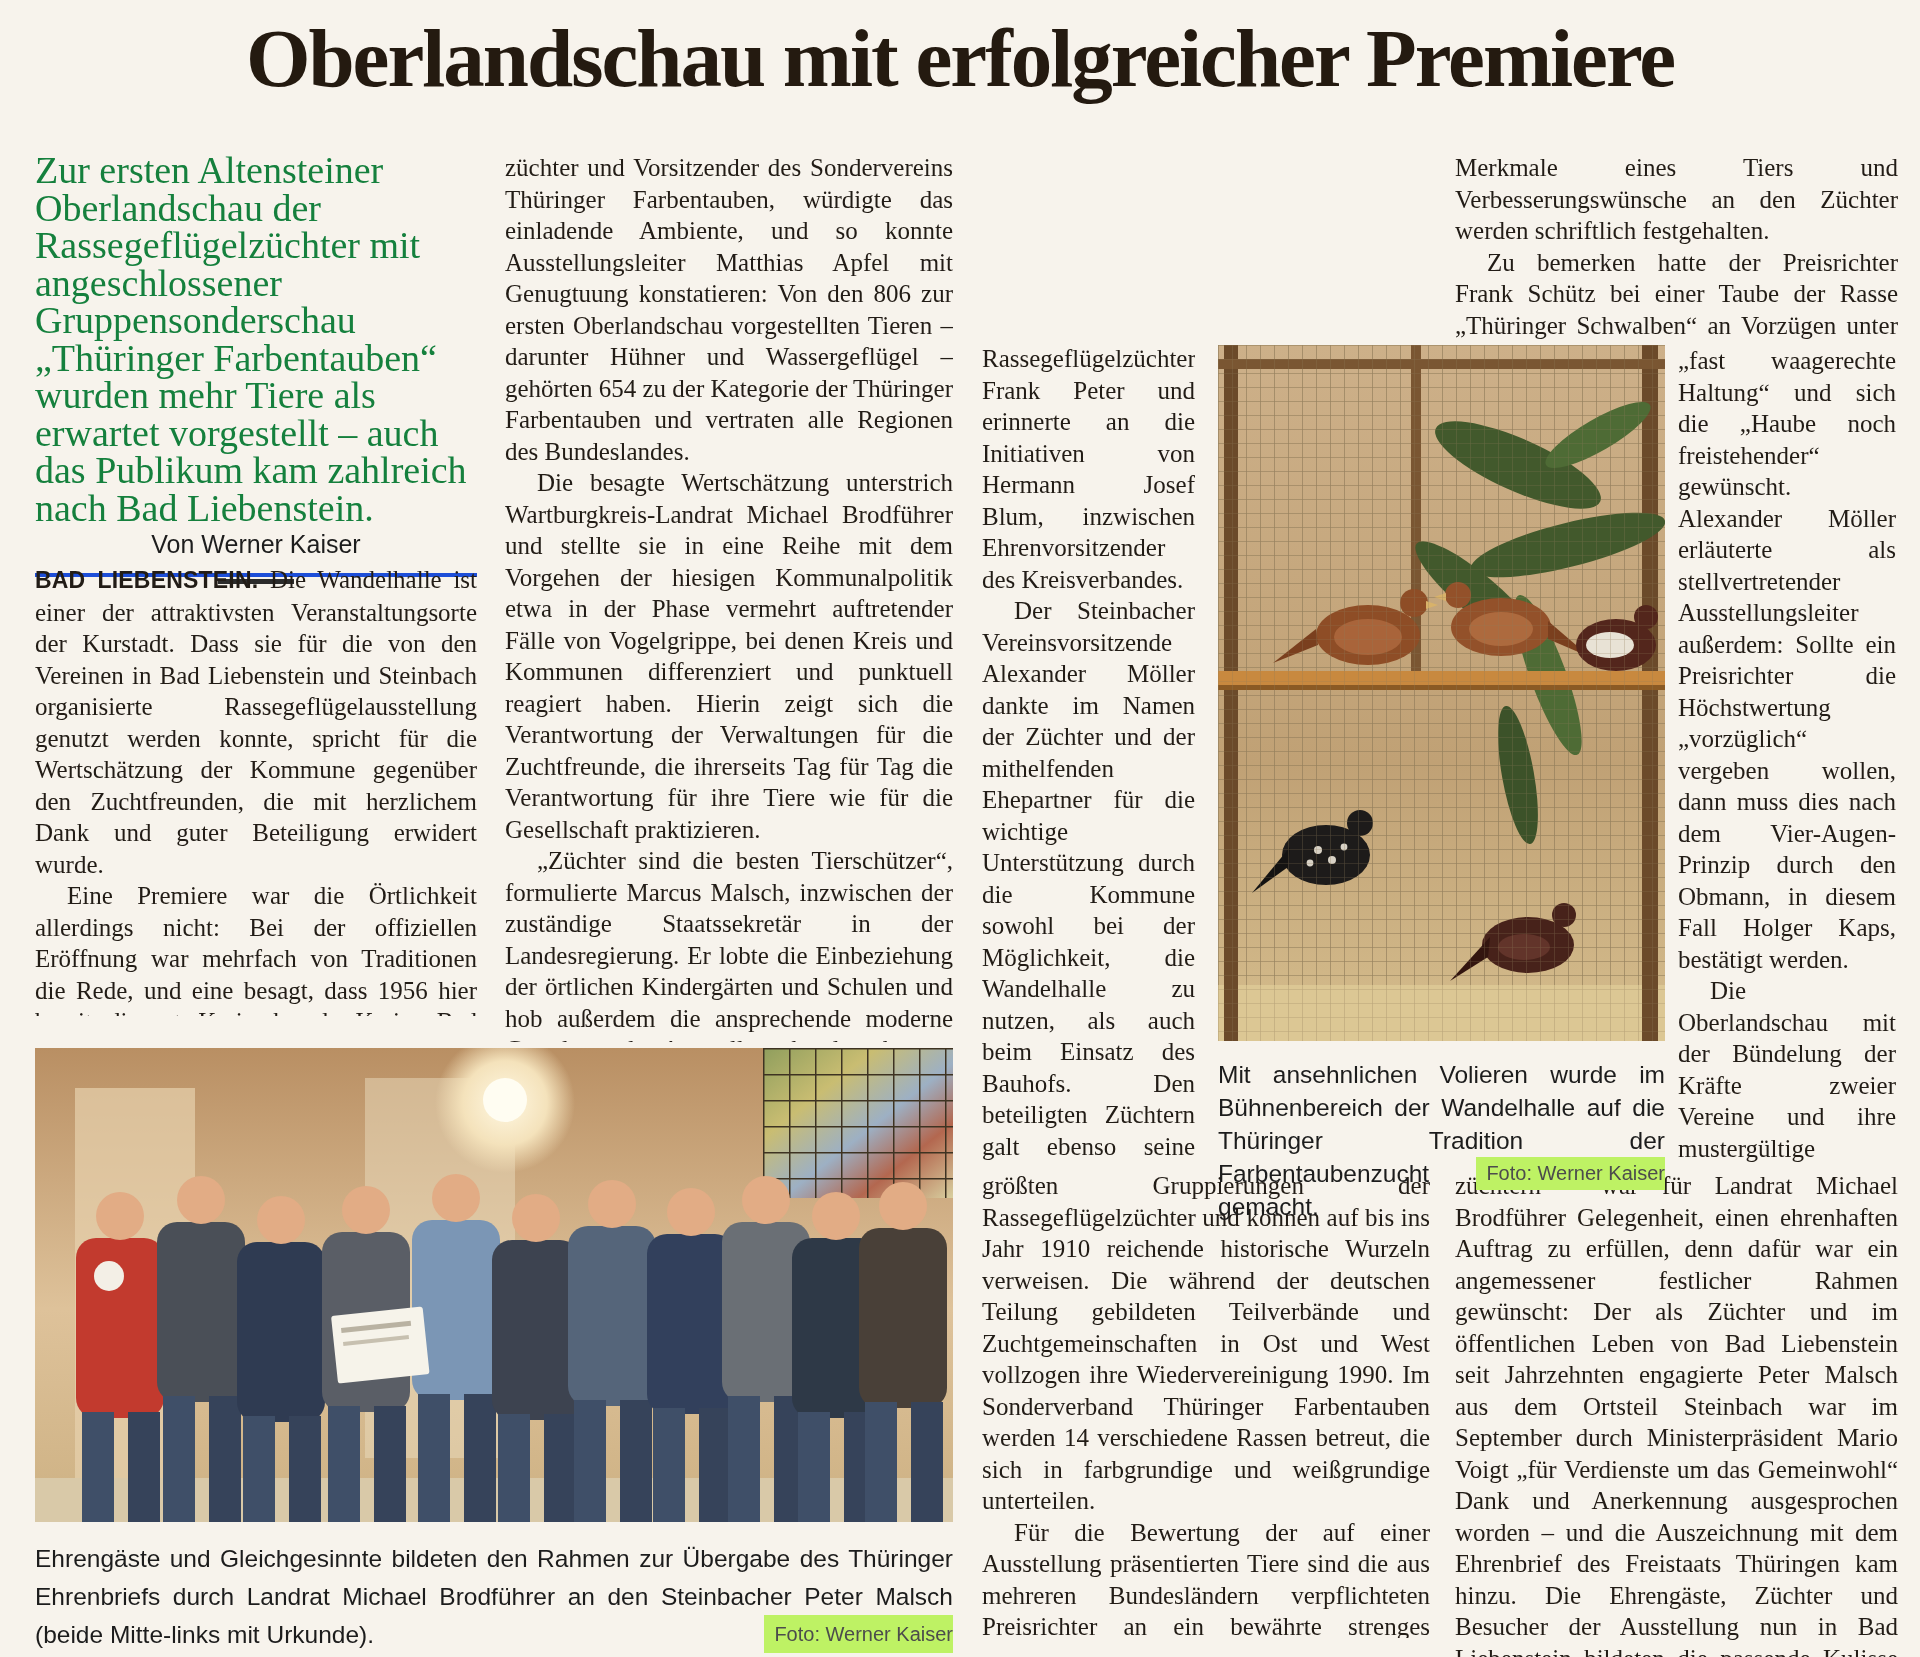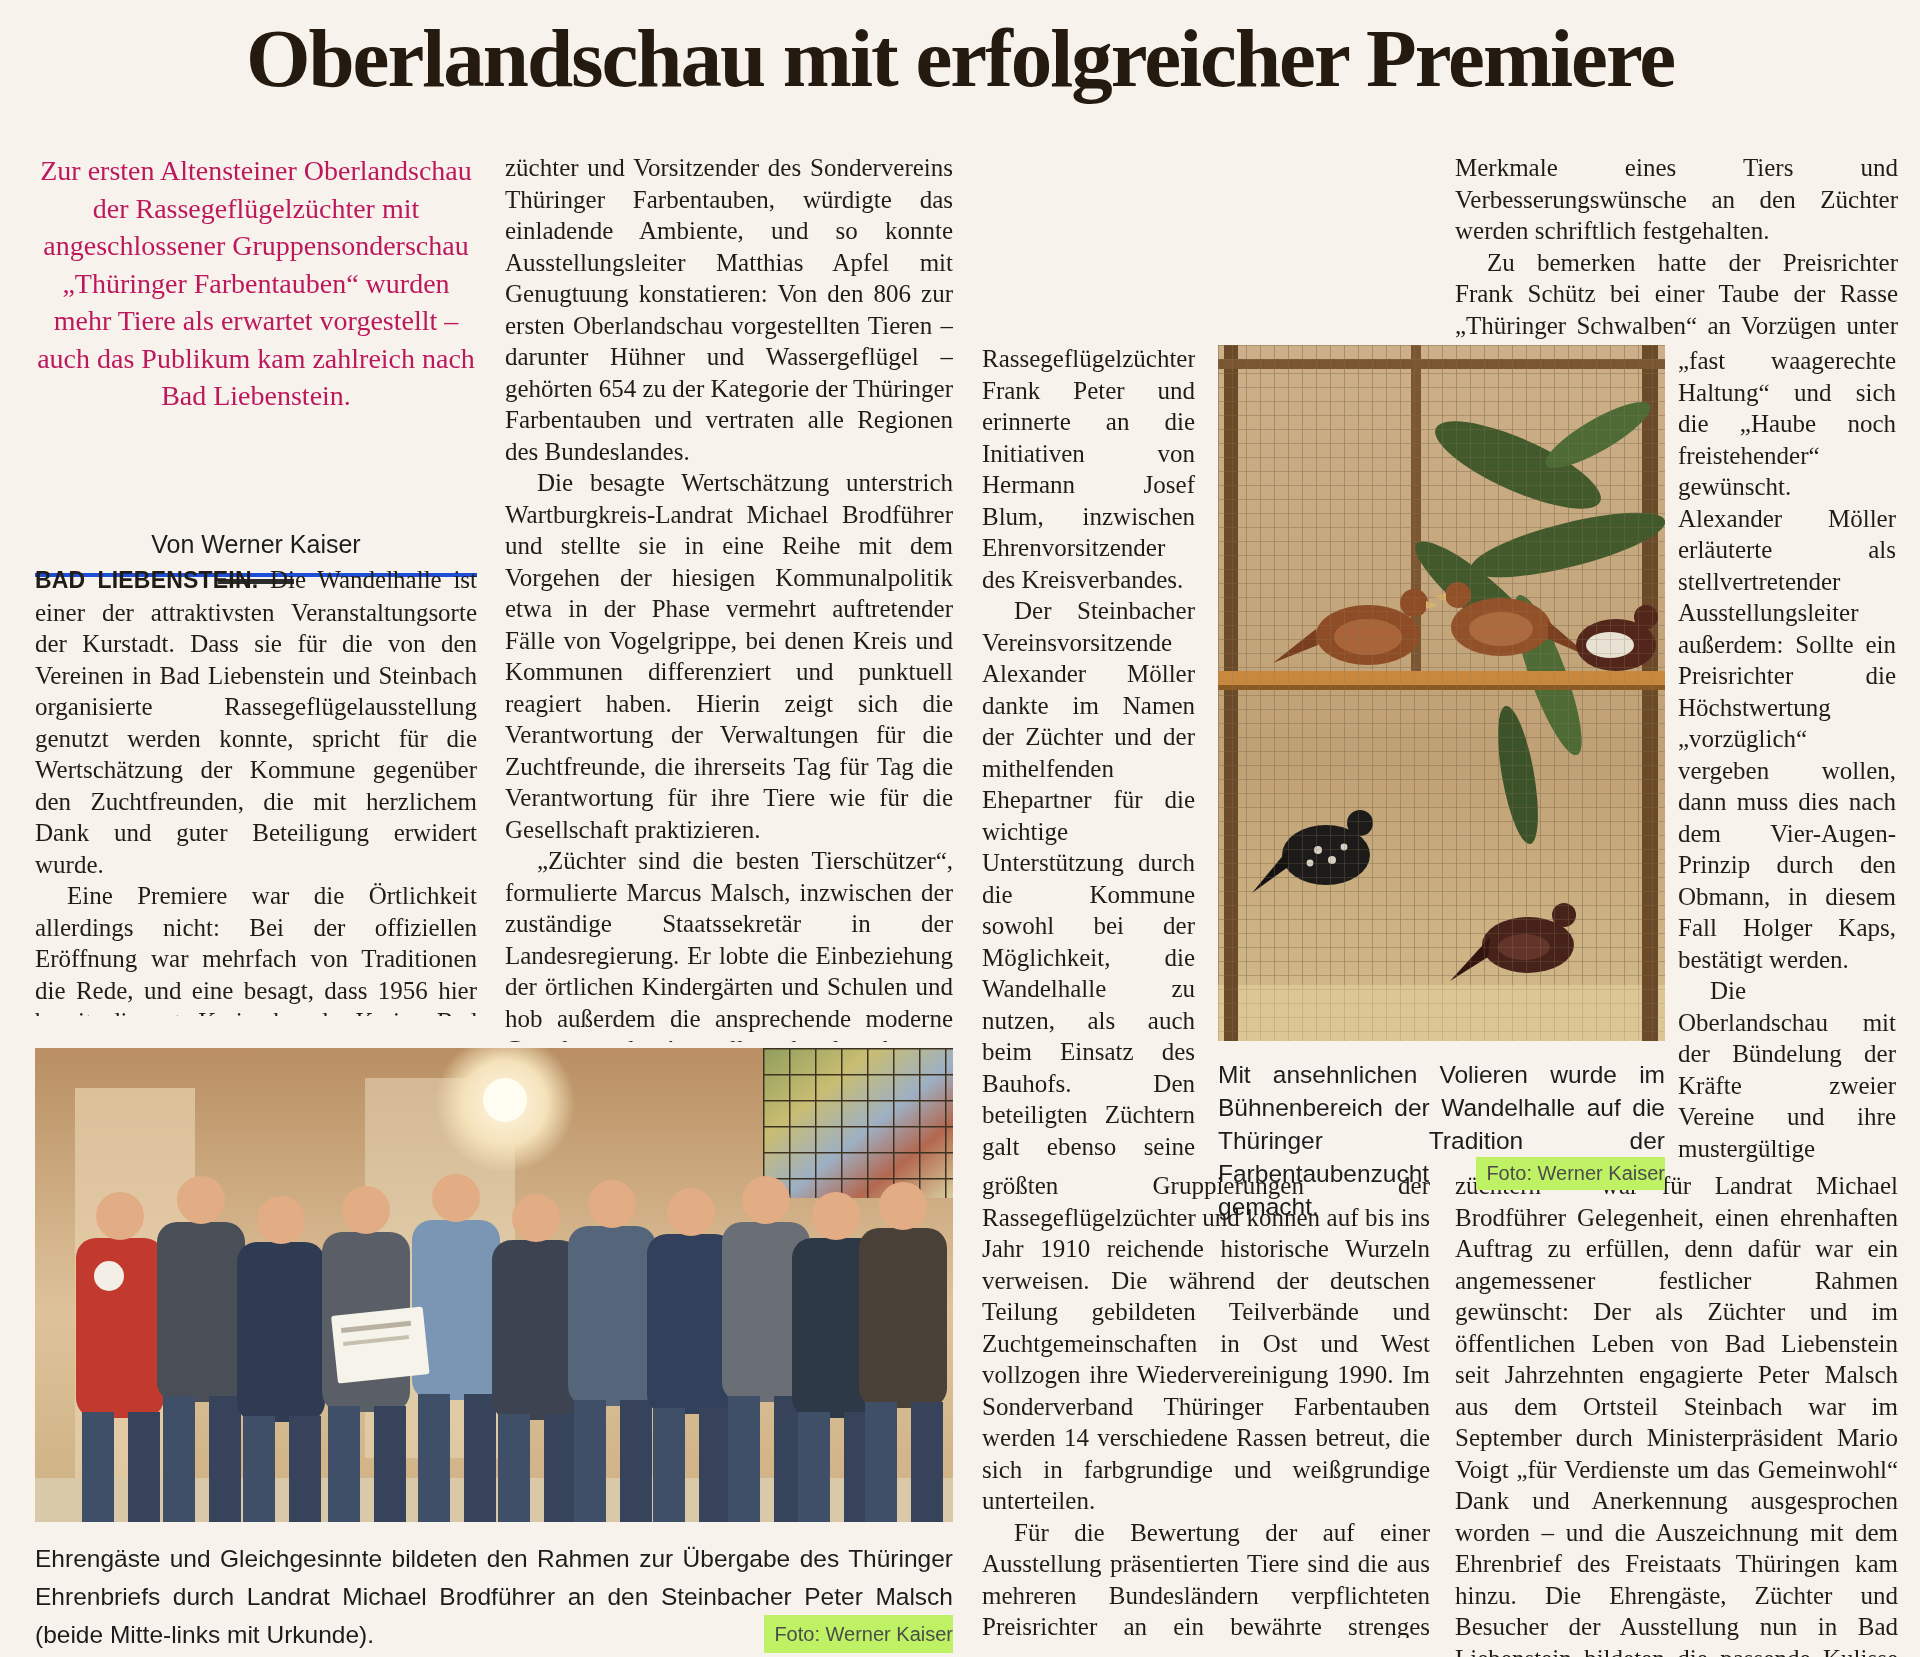--- a/index.html
+++ b/index.html
@@ -8,21 +8,21 @@
     background:#f7f3ec; overflow:hidden;
     font-family:"Liberation Serif", serif; color:#221c16;
   }
   .headline{
     position:absolute; left:0; top:10px; width:1920px; margin:0;
     text-align:center; font-weight:700; font-size:83px; letter-spacing:-2px;
     color:#241a10; font-family:"Liberation Serif", serif;
   }
   .lead{
     position:absolute; left:35px; top:152px; width:442px;
-    font-size:28px; line-height:37.5px; text-align:center; color:#be185d;
+    font-size:38px; line-height:37.5px; text-align:left; color:#15803d;
   }
   .byline-wrap{ position:absolute; left:35px; top:530px; width:442px; text-align:center;}
   .byline{
     font-family:"Liberation Sans", sans-serif; font-size:25px; color:#1d1d1d;
     padding-bottom:14px; border-bottom:4px solid #1d4ed8;
   }
   .byline-tick{ width:76px; height:5px; background:#2b2b2b; margin:2px auto 0;}
   .body-text{ font-size:25px; line-height:31.5px; text-align:justify; overflow:hidden; position:absolute;}
   .body-text p{ margin:0; }
   .body-text p.ind{ text-indent:32px; }

